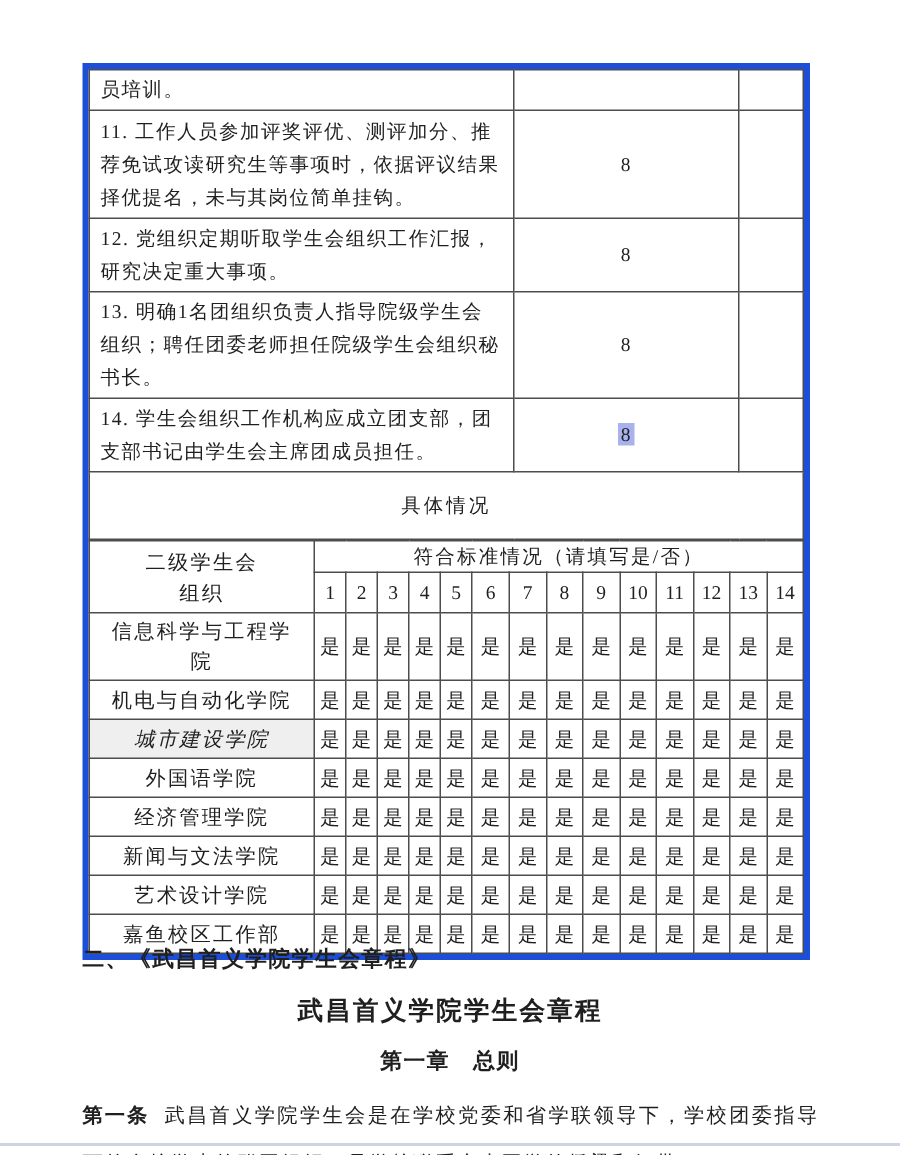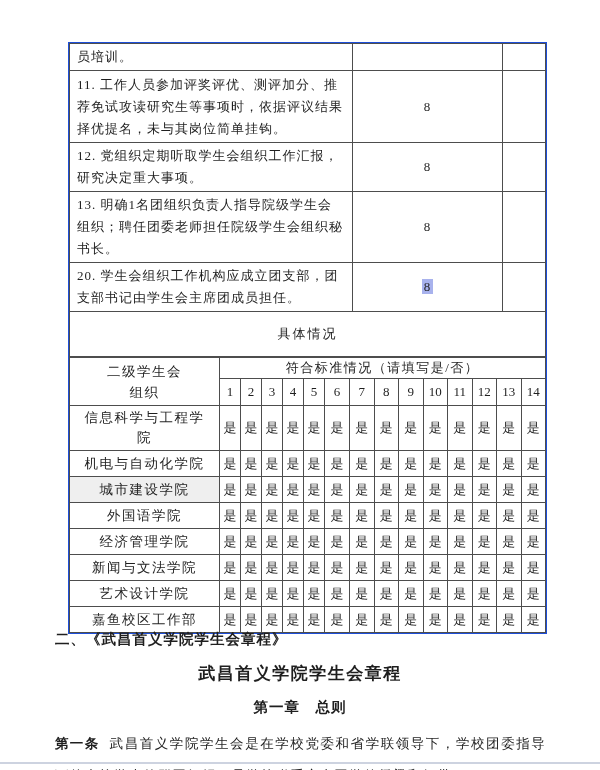--- a/index.html
+++ b/index.html
@@ -1,34 +1,34 @@
 <!DOCTYPE html>
 <html><head>
 <meta charset="utf-8">
 <style>
   html,body{margin:0;padding:0;}
   body{background:#ffffff;font-family:"Liberation Serif","DejaVu Serif",serif;}
   .page{position:relative;width:600px;height:770px;background:#ffffff;overflow:hidden;color:#1f1f1f;}
-  .tablock{position:absolute;left:68px;top:42px;width:477px;border:1px solid #1d4ed8;}
+  .tablock{position:absolute;left:55px;top:42px;width:477px;border:4px solid #1d4ed8;}
   table{border-collapse:collapse;width:100%;table-layout:fixed;}
   td,th{border:1px solid #4d4d4d;font-weight:normal;font-size:13px;letter-spacing:1px;
         color:#1f1f1f;padding:1px 4px;vertical-align:middle;overflow:hidden;}
   
   .t1 td.txt{text-align:left;line-height:22px;padding:2px 7px;}
   .t1 td.score{text-align:center;}
   .t1 td.note{padding:0;}
   .hl{background:#a8b2ed;padding:0 2px;}
   .sectionrow td{text-align:center;letter-spacing:2px;}
   
   .t2 td.org{text-align:center;line-height:20px;padding:2px 9px;letter-spacing:1.5px;font-size:13.5px;}
   .t2 td.yes{text-align:center;padding:1px 0;letter-spacing:0;}
   .t2 th.crit{ text-align:center;letter-spacing:1.5px;}
   .t2 th.num{text-align:center;padding:1px 0;letter-spacing:0;font-size:13px;}
   .t2 th.orghead{text-align:center;line-height:21px;letter-spacing:1.5px;font-size:13.5px;}
-  .shade{background:#efefef;}
+  .shade{background:#efefef;font-style:italic;}
   
   .below{position:absolute;left:0;top:620px;width:600px;}
   .sec-heading{margin:10px 0 0 55px;font-size:14.5px;font-weight:bold;letter-spacing:1px;}
   .charter-title{margin:13px 0 0 0;text-align:center;font-size:17px;font-weight:bold;letter-spacing:1.5px;}
   .chapter-heading{margin:13px 0 0 0;text-align:center;font-size:14.5px;font-weight:bold;letter-spacing:1px;}
   .article{margin:11px 54px 0 55px;font-size:13.5px;line-height:32px;text-align:justify;letter-spacing:1.2px;}
   .article b{letter-spacing:1px;margin-right:10px;}
   .bottom-divider{position:absolute;left:0;top:762px;width:600px;height:2px;background:#cdd3e0;}
 </style>
 </head>
@@ -59,21 +59,21 @@
             <td class="txt">12. 党组织定期听取学生会组织工作汇报，研究决定重大事项。</td>
             <td class="score">8</td>
             <td class="note"></td>
           </tr>
           <tr style="height: 68px;">
             <td class="txt">13. 明确1名团组织负责人指导院级学生会组织；聘任团委老师担任院级学生会组织秘书长。</td>
             <td class="score">8</td>
             <td class="note"></td>
           </tr>
           <tr style="height: 45px;">
-            <td class="txt">20. 学生会组织工作机构应成立团支部，团支部书记由学生会主席团成员担任。</td>
+            <td class="txt">14. 学生会组织工作机构应成立团支部，团支部书记由学生会主席团成员担任。</td>
             <td class="score"><span class="hl">8</span></td>
             <td class="note"></td>
           </tr>
           <tr class="sectionrow" style="height: 45px;">
             <td colspan="3">具体情况</td>
           </tr>
         </tbody>
     </table>
 
     <table class="t2">

